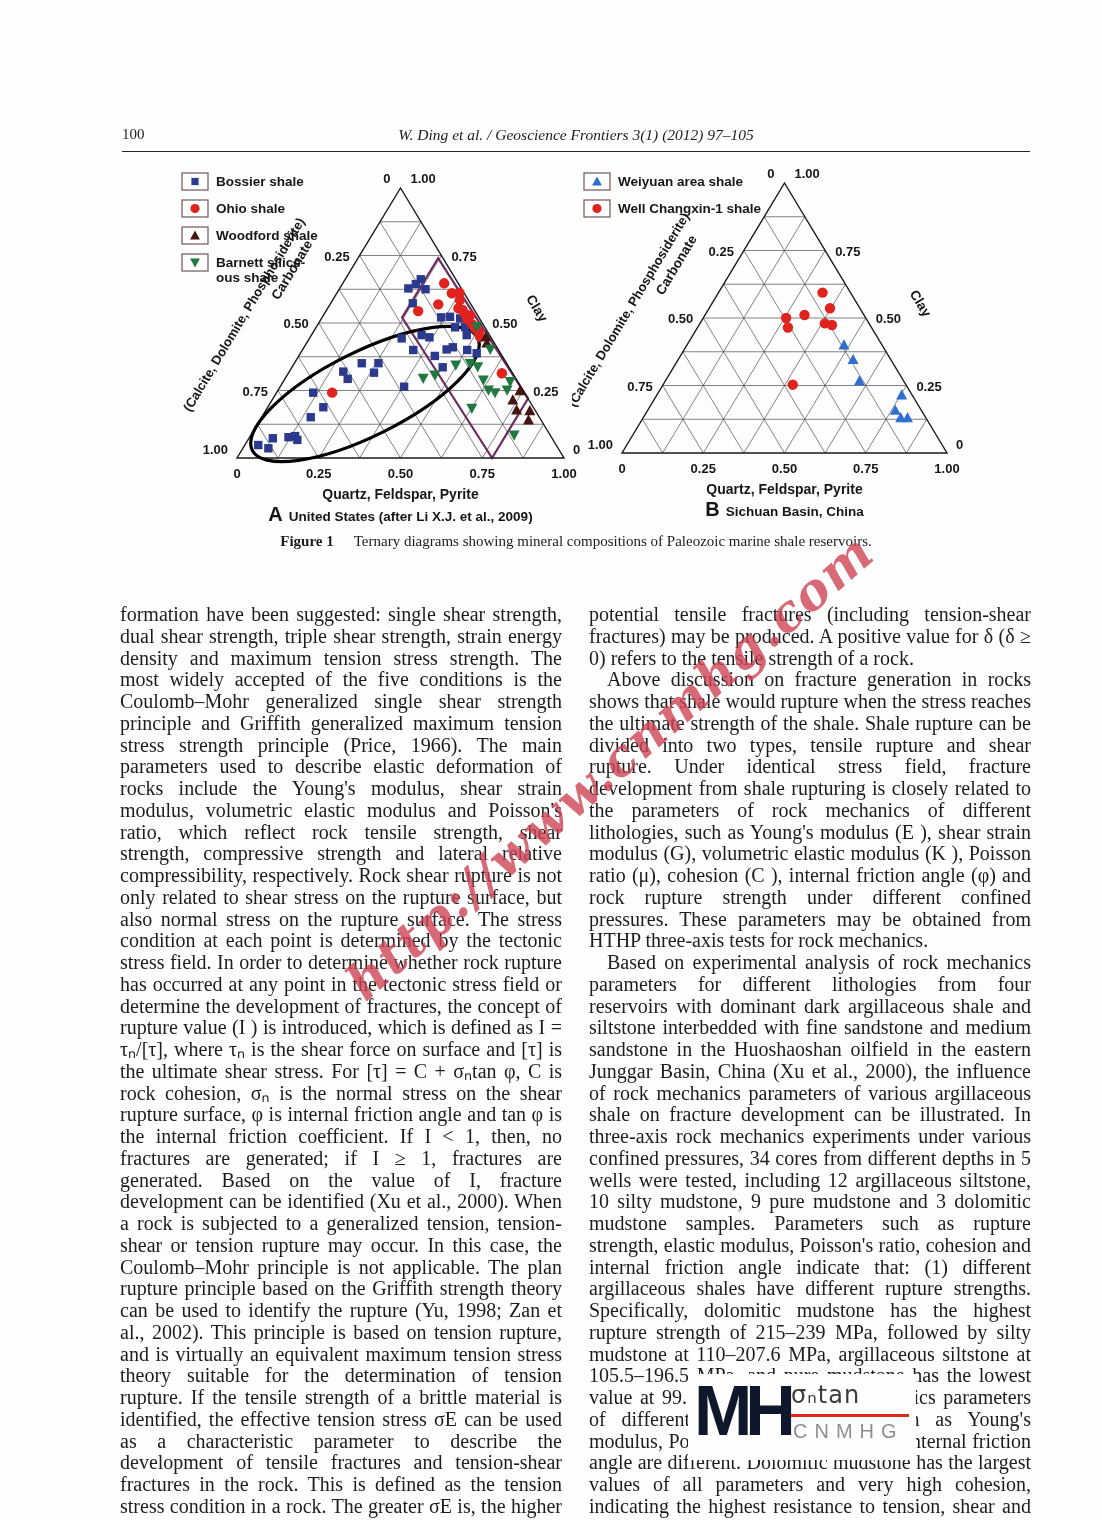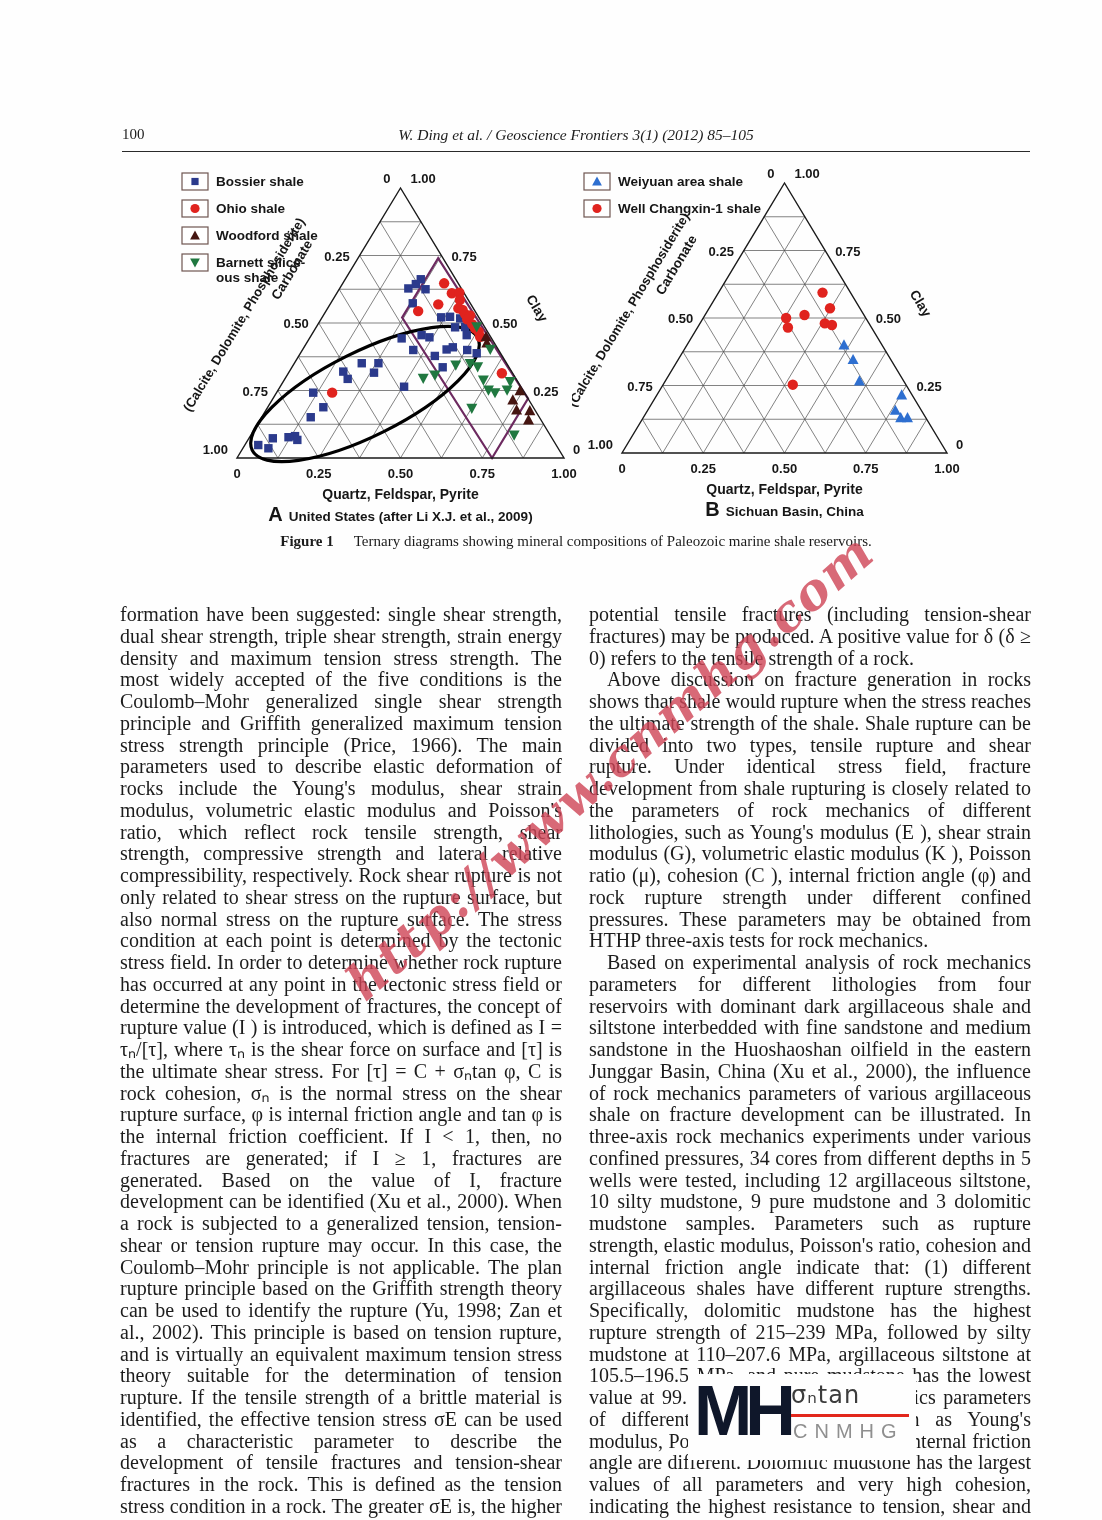--- a/index.html
+++ b/index.html
@@ -36,21 +36,21 @@
               font-size:20px;color:#8f8f8f;letter-spacing:7px;}
 </style>
 </head>
 <body>
 
 <div class="page">
   <div class="content">
 
     <div class="header">
       <span class="pagenum">100</span>
-      <span>W. Ding et al. / Geoscience Frontiers 3(1) (2012) 85–105</span>
+      <span>W. Ding et al. / Geoscience Frontiers 3(1) (2012) 97–105</span>
     </div>
     <div class="rule"></div>
 
     <div class="diagram" id="diagram-A"><svg width="440" height="377" viewBox="0 0 440 377">
           <g stroke="#4d4d4d" stroke-width="0.7">
             <line x1="109.4375" y1="261.25" x2="395.5625" y2="261.25"></line>
             <line x1="129.875" y1="295" x2="272.9375" y2="58.75"></line>
             <line x1="375.125" y1="295" x2="232.0625" y2="58.75"></line>
             <line x1="129.875" y1="227.5" x2="375.125" y2="227.5"></line>
             <line x1="170.75" y1="295" x2="293.375" y2="92.5"></line>

